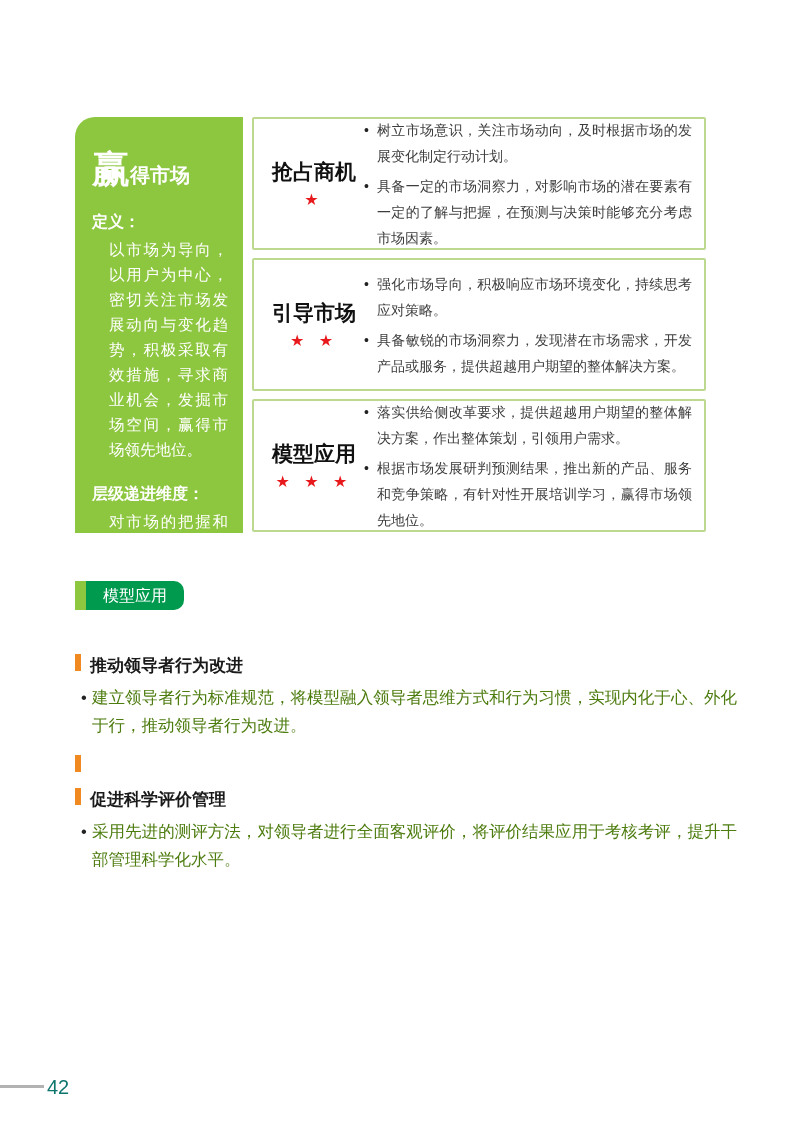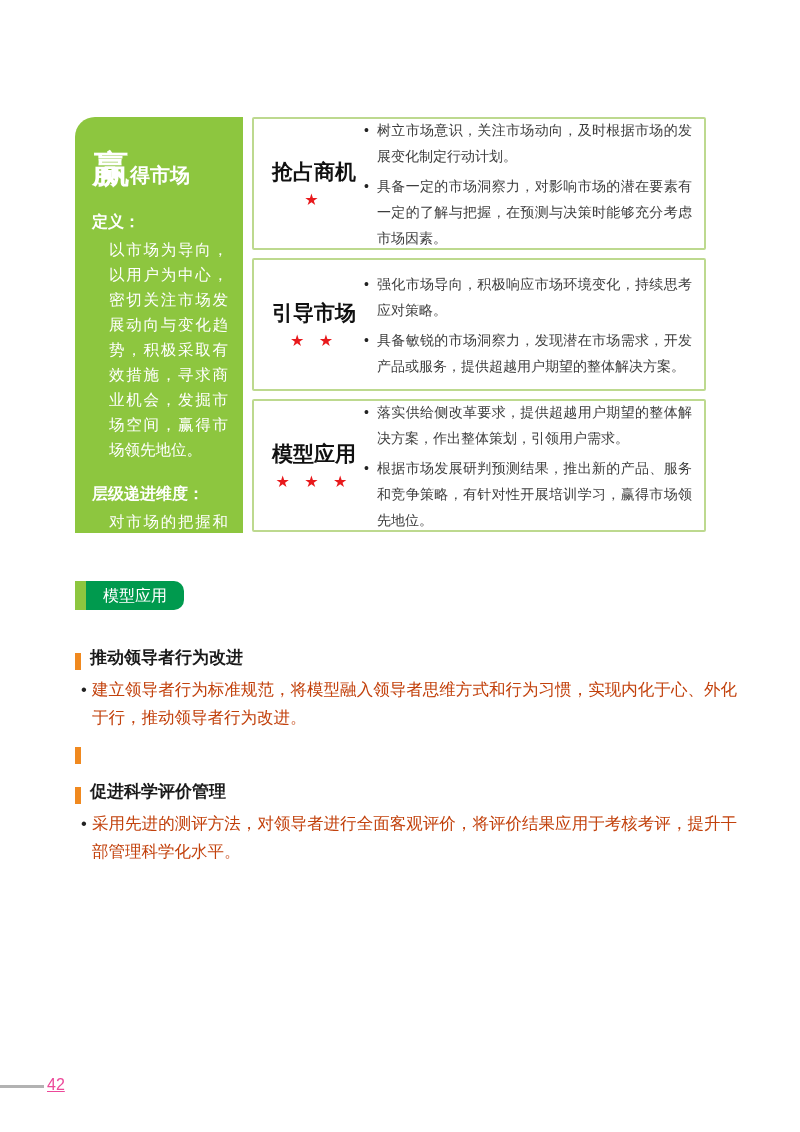--- a/index.html
+++ b/index.html
@@ -40,32 +40,32 @@
   .badge{position:absolute;left:75px;top:581px;height:29px;display:flex;}
   .badge-strip{width:11px;height:29px;background:#8dc63f;flex:none;}
   .badge-label{
     background:#009a4e;color:#ffffff;font-size:16px;line-height:29px;
     padding:0 17px;border-radius:0 10px 10px 0;white-space:nowrap;
   }
 
   
   .sections{position:absolute;left:75px;top:642px;width:662px;}
   .app-section{margin-bottom:16px;}
-  .app-heading{display:flex;align-items:flex-end;margin:4px 0 5px 0;}
+  .app-heading{display:flex;align-items:flex-start;margin:12px 0 5px 0;}
   .app-heading .bar{width:6px;height:17px;background:#f0891f;margin-right:9px;flex:none;}
   .app-heading .txt{font-size:17px;font-weight:bold;color:#1a1a1a;line-height:24px;}
   .app-bullet{
     position:relative;margin:0;padding-left:17px;
-    font-size:16.5px;line-height:28px;color:#c2410c;text-align:justify;
+    font-size:16.5px;line-height:28px;color:#4d7c0f;text-align:justify;
   }
   .app-bullet::before{content:"\2022";position:absolute;left:6px;top:0;color:#222222;}
 
   
   .footer-line{position:absolute;left:0;top:1085px;width:44px;height:3px;background:#b2b2b2;}
-  .page-num{position:absolute;left:47px;top:1076px;font-size:16px;color:#ec4899;text-decoration:underline;}
+  .page-num{position:absolute;left:47px;top:1076px;font-size:20px;color:#0f766e;}
 </style>
 </head>
 <body>
 
 <div class="page">
 
   <div class="sidebar">
     <div class="sb-title">
       <span class="big">赢</span><span class="rest">得市场</span>
     </div>

